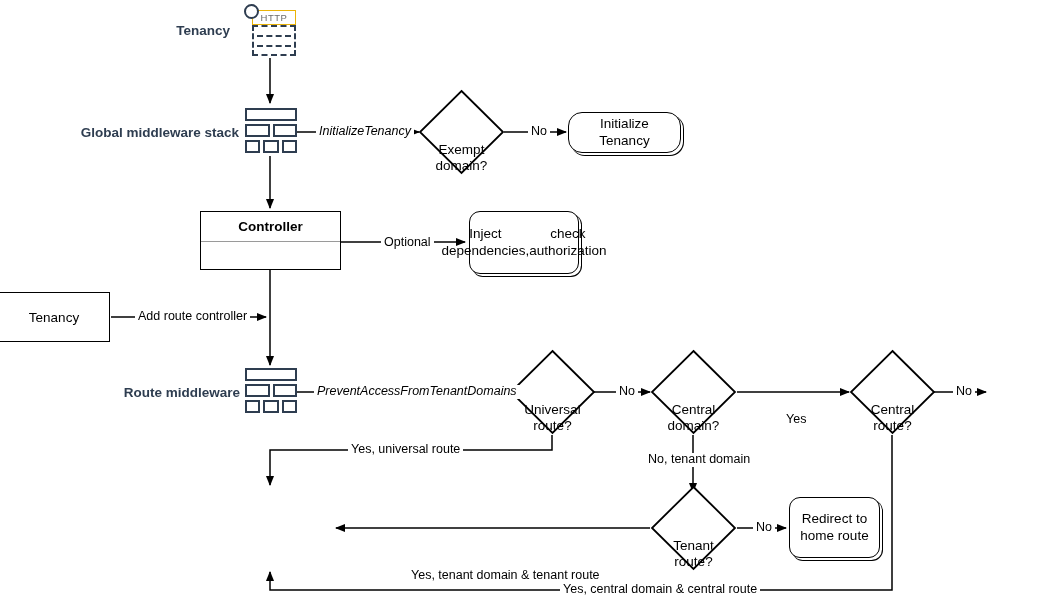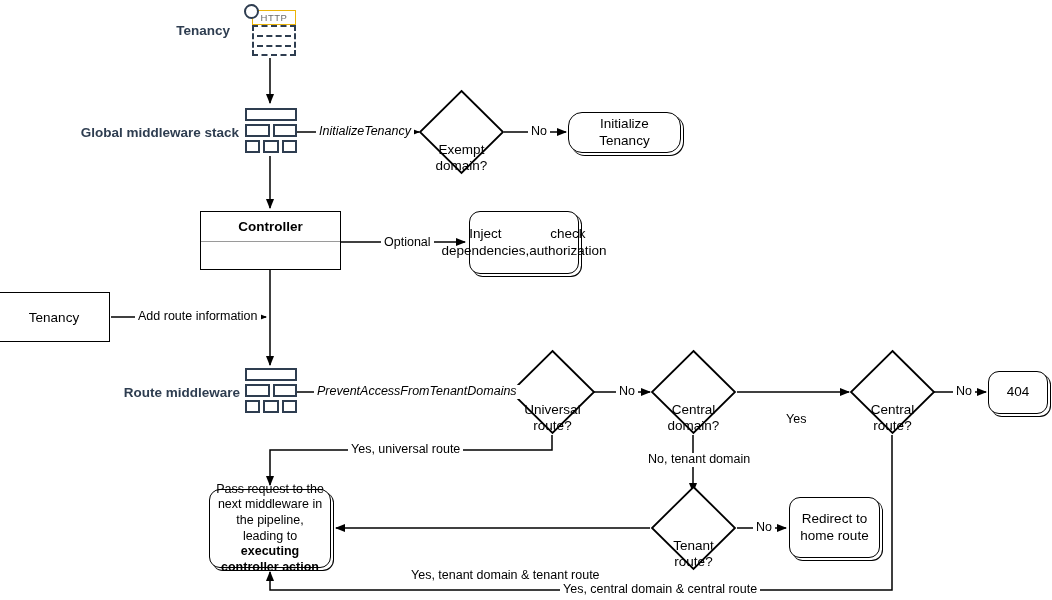--- a/index.html
+++ b/index.html
@@ -345,50 +345,44 @@
   <div class="diamond-wrap" style="left:850px; top:350px; width:85px; height:84px;">
     <svg width="85" height="84">
         <polygon points="42.5,1 84,42 42.5,83 1,42" fill="#fff" stroke="#000" stroke-width="1.8"></polygon>
       </svg>
     <div class="diamond-label">
       <span>Central</span>
       <span>route?</span>
     </div>
   </div>
 
-  <div class="node rounded" style="left:988px; top:371px; width:60px; height:43px;">
-    <span>404</span>
-  </div>
 
   <div class="diamond-wrap" style="left:651px; top:486px; width:85px; height:84px;">
     <svg width="85" height="84">
         <polygon points="42.5,1 84,42 42.5,83 1,42" fill="#fff" stroke="#000" stroke-width="1.8"></polygon>
       </svg>
     <div class="diamond-label">
       <span>Tenant</span>
       <span>route?</span>
     </div>
   </div>
 
   <div class="node rounded" style="left:789px; top:497px; width:91px; height:61px; flex-direction:column;">
     <span>Redirect to</span>
     <span>home route</span>
   </div>
 
-  <div class="node rounded" style="left:209px; top:489px; width:122px; height:79px; font-size:12.5px; line-height:1.25;">
-    <span><span>Pass request to the next middleware in the pipeline, leading to </span><span class="bold-inline">executing controller action</span></span>
-  </div>
 
   <div class="edge-label italic" style="left:316px; top:125px;">InitializeTenancy</div>
 
   <div class="edge-label" style="left:528px; top:125px;">No</div>
 
   <div class="edge-label" style="left:381px; top:236px;">Optional</div>
 
-  <div class="edge-label" style="left:135px; top:310px;">Add route information</div>
+  <div class="edge-label" style="left:135px; top:310px;">Add route controller</div>
 
   <div class="edge-label italic" style="left:314px; top:385px;">PreventAccessFromTenantDomains</div>
 
   <div class="edge-label" style="left:616px; top:385px;">No</div>
 
   <div class="edge-label" style="left:783px; top:385px;margin-top:28px;">Yes</div>
 
   <div class="edge-label" style="left:953px; top:385px;">No</div>
 
   <div class="edge-label" style="left:645px; top:453px;">No, tenant domain</div>

